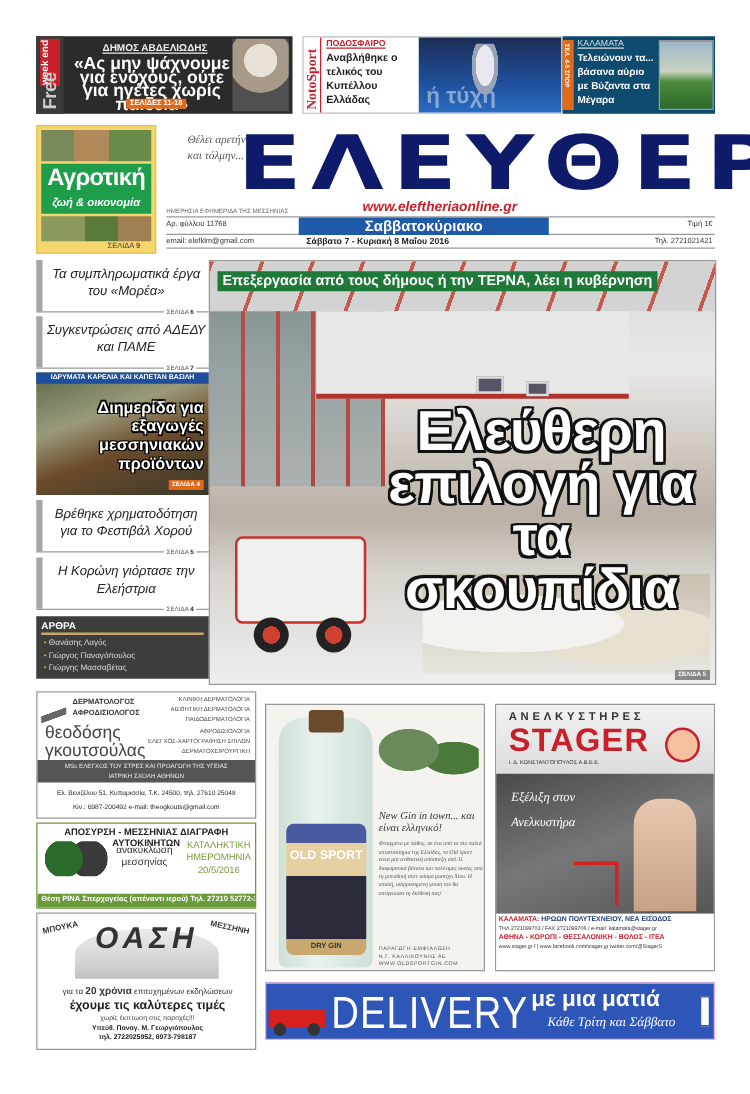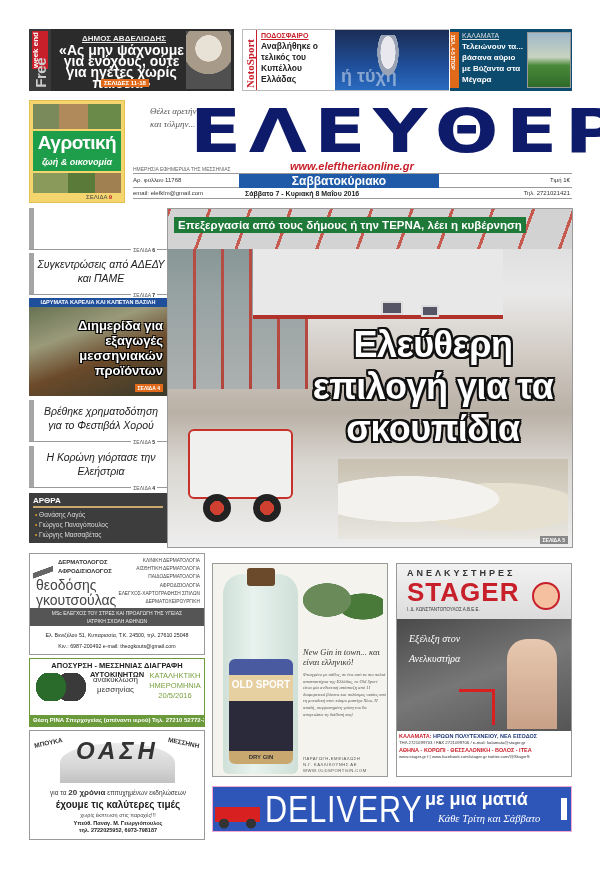--- a/index.html
+++ b/index.html
@@ -86,21 +86,21 @@
   .main { left: 167px; top: 208px; width: 406px; height: 340px; border: 1px solid #999; background: linear-gradient(180deg, #d8d8d8 0%, #e9e9e9 25%, #cfc8c0 45%, #b9b0a6 60%, #d9d6d0 75%, #eeeeee 100%); overflow: hidden; }
   .roof { left: 0; top: 0; width: 406px; height: 40px; background: repeating-linear-gradient(110deg, #c0392b 0 3px, #d0d0d0 3px 38px); opacity: 0.8; }
   .building { left: 85px; top: 40px; width: 250px; height: 70px; background: #e8e8e8; border-bottom: 4px solid #b0322a; }
   .win1 { left: 213px; top: 92px; width: 22px; height: 14px; background: #556; border: 2px solid #ddd; }
   .win2 { left: 253px; top: 96px; width: 18px; height: 12px; background: #556; border: 2px solid #ddd; }
   .scaffold { left: 0; top: 40px; width: 140px; height: 140px; background: repeating-linear-gradient(90deg, transparent 0 25px, #b0322a 25px 28px), linear-gradient(180deg, #7a8a8a 0%, #a8b0b0 100%); opacity: 0.85; }
   .loader { left: 20px; top: 220px; width: 105px; height: 70px; background: #f0f0ee; border: 2px solid #c8302a; border-radius: 6px; }
   .wheel { width: 28px; height: 28px; border-radius: 50%; background: radial-gradient(circle, #d04030 0 35%, #222 36%); top: 285px; }
   .trash { left: 170px; top: 250px; width: 230px; height: 80px; background: radial-gradient(ellipse at 30% 50%, #f4f2ee 0 40%, transparent 41%), radial-gradient(ellipse at 70% 60%, #e6e0d0 0 35%, transparent 36%), linear-gradient(180deg, #c8c0b0, #e8e6e0); }
   .main-kicker { left: 6px; top: 8px; background: #1f7a3a; color: #fff; font-size: 11.5px; font-weight: bold; padding: 2px 4px; white-space: nowrap; }
-  .main-headline { left: 130px; top: 115px; width: 270px; text-align: center; color: #fff; font-size: 36px; font-weight: bold; line-height: 42px; text-shadow: 2px 2px 0 #111, -2px -2px 0 #111, 2px -2px 0 #111, -2px 2px 0 #111, 0 2px 0 #111, 0 -2px 0 #111, 2px 0 0 #111, -2px 0 0 #111; letter-spacing: -0.5px; }
+  .main-headline { left: 130px; top: 115px; width: 270px; text-align: center; color: #fff; font-size: 45px; font-weight: bold; line-height: 42px; text-shadow: 2px 2px 0 #111, -2px -2px 0 #111, 2px -2px 0 #111, -2px 2px 0 #111, 0 2px 0 #111, 0 -2px 0 #111, 2px 0 0 #111, -2px 0 0 #111; letter-spacing: -0.5px; }
   .main-page { right: 4px; bottom: 3px; background: #888; color: #fff; font-size: 5px; padding: 1px 3px; font-weight: bold; }
 
   
   .ad-derm { left: 29px; top: 553px; width: 176px; height: 102px; border: 1px solid #999; background: #fff; }
   .derm-swoosh { left: 3px; top: 4px; width: 20px; height: 30px; background: linear-gradient(160deg, transparent 40%, #666 41% 55%, transparent 56%); }
   .derm-role { left: 28px; top: 4px; font-size: 6px; font-weight: bold; color: #333; line-height: 9px; }
   .derm-name { left: 6px; top: 24px; font-size: 14px; color: #444; line-height: 15px; }
   .derm-services { right: 4px; top: 3px; text-align: right; font-size: 4.8px; color: #444; line-height: 8.2px; }
   .derm-band { left: 0; top: 54px; width: 174px; height: 18px; background: #555; color: #eee; font-size: 5px; text-align: center; line-height: 8px; padding-top: 1px; }
   .derm-contact { left: 2px; top: 76px; width: 170px; text-align: center; font-size: 5.3px; color: #222; line-height: 11px; }
@@ -217,20 +217,21 @@
   <div class="abs price">Τιμή 1€</div>
 </div>
 <div class="abs info-row3">
   <div class="abs email">email: elefklm@gmail.com</div>
   <div class="abs date">Σάββατο 7 - Κυριακή 8 Μαΐου 2016</div>
   <div class="abs phone">Τηλ. 2721021421</div>
 </div>
 
 <div class="abs lc-story s1">
   <div class="bar"></div>
+  <div class="title">Τα συμπληρωματικά έργα του «Μορέα»</div>
   <div class="page"><span>ΣΕΛΙΔΑ</span> <b>6</b></div>
 </div>
 <div class="abs lc-story s2">
   <div class="bar"></div>
   <div class="title">Συγκεντρώσεις από ΑΔΕΔΥ και ΠΑΜΕ</div>
   <div class="page"><span>ΣΕΛΙΔΑ</span> <b>7</b></div>
 </div>
 
 <div class="abs karelia">
   <div class="abs karelia-head">ΙΔΡΥΜΑΤΑ ΚΑΡΕΛΙΑ ΚΑΙ ΚΑΠΕΤΑΝ ΒΑΣΙΛΗ</div>

